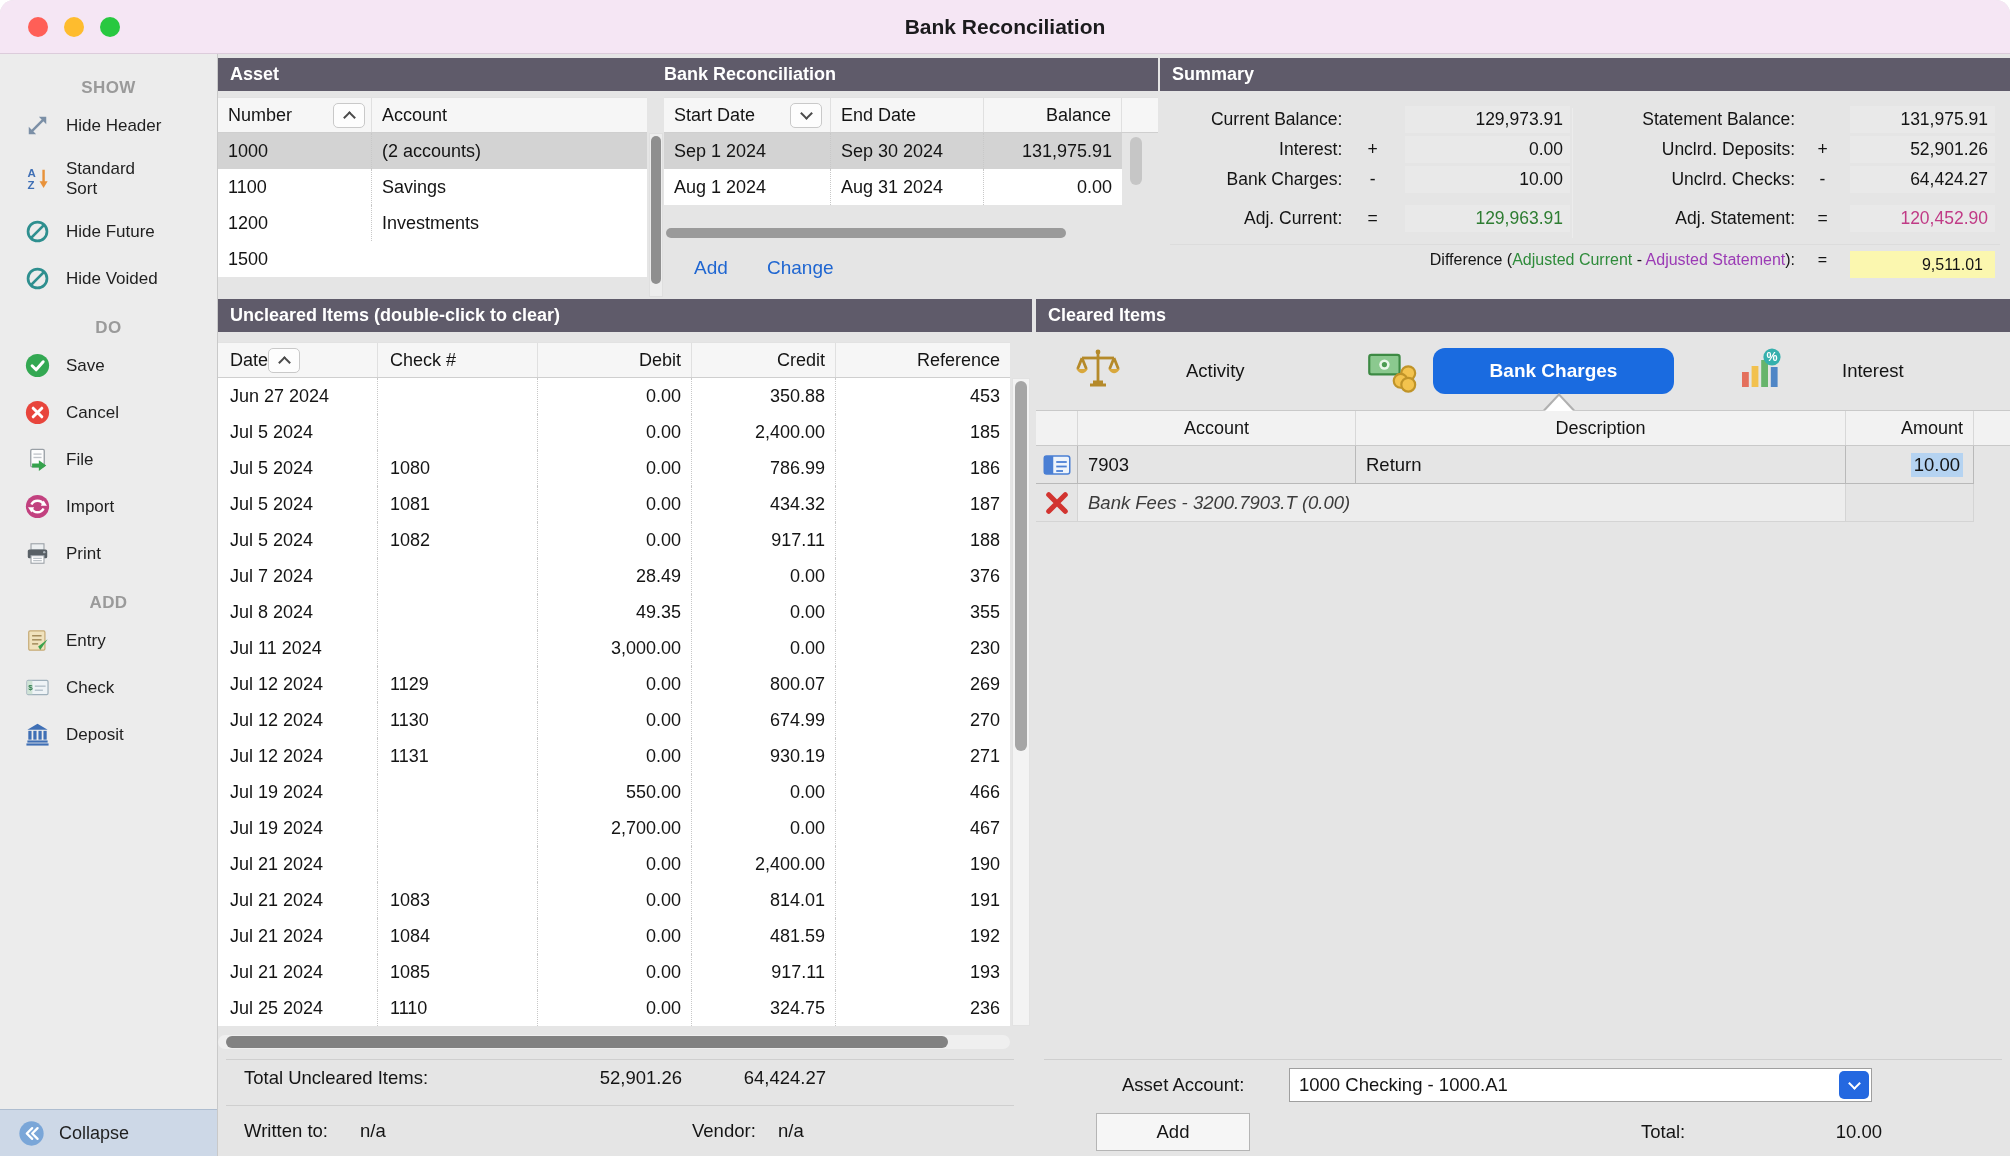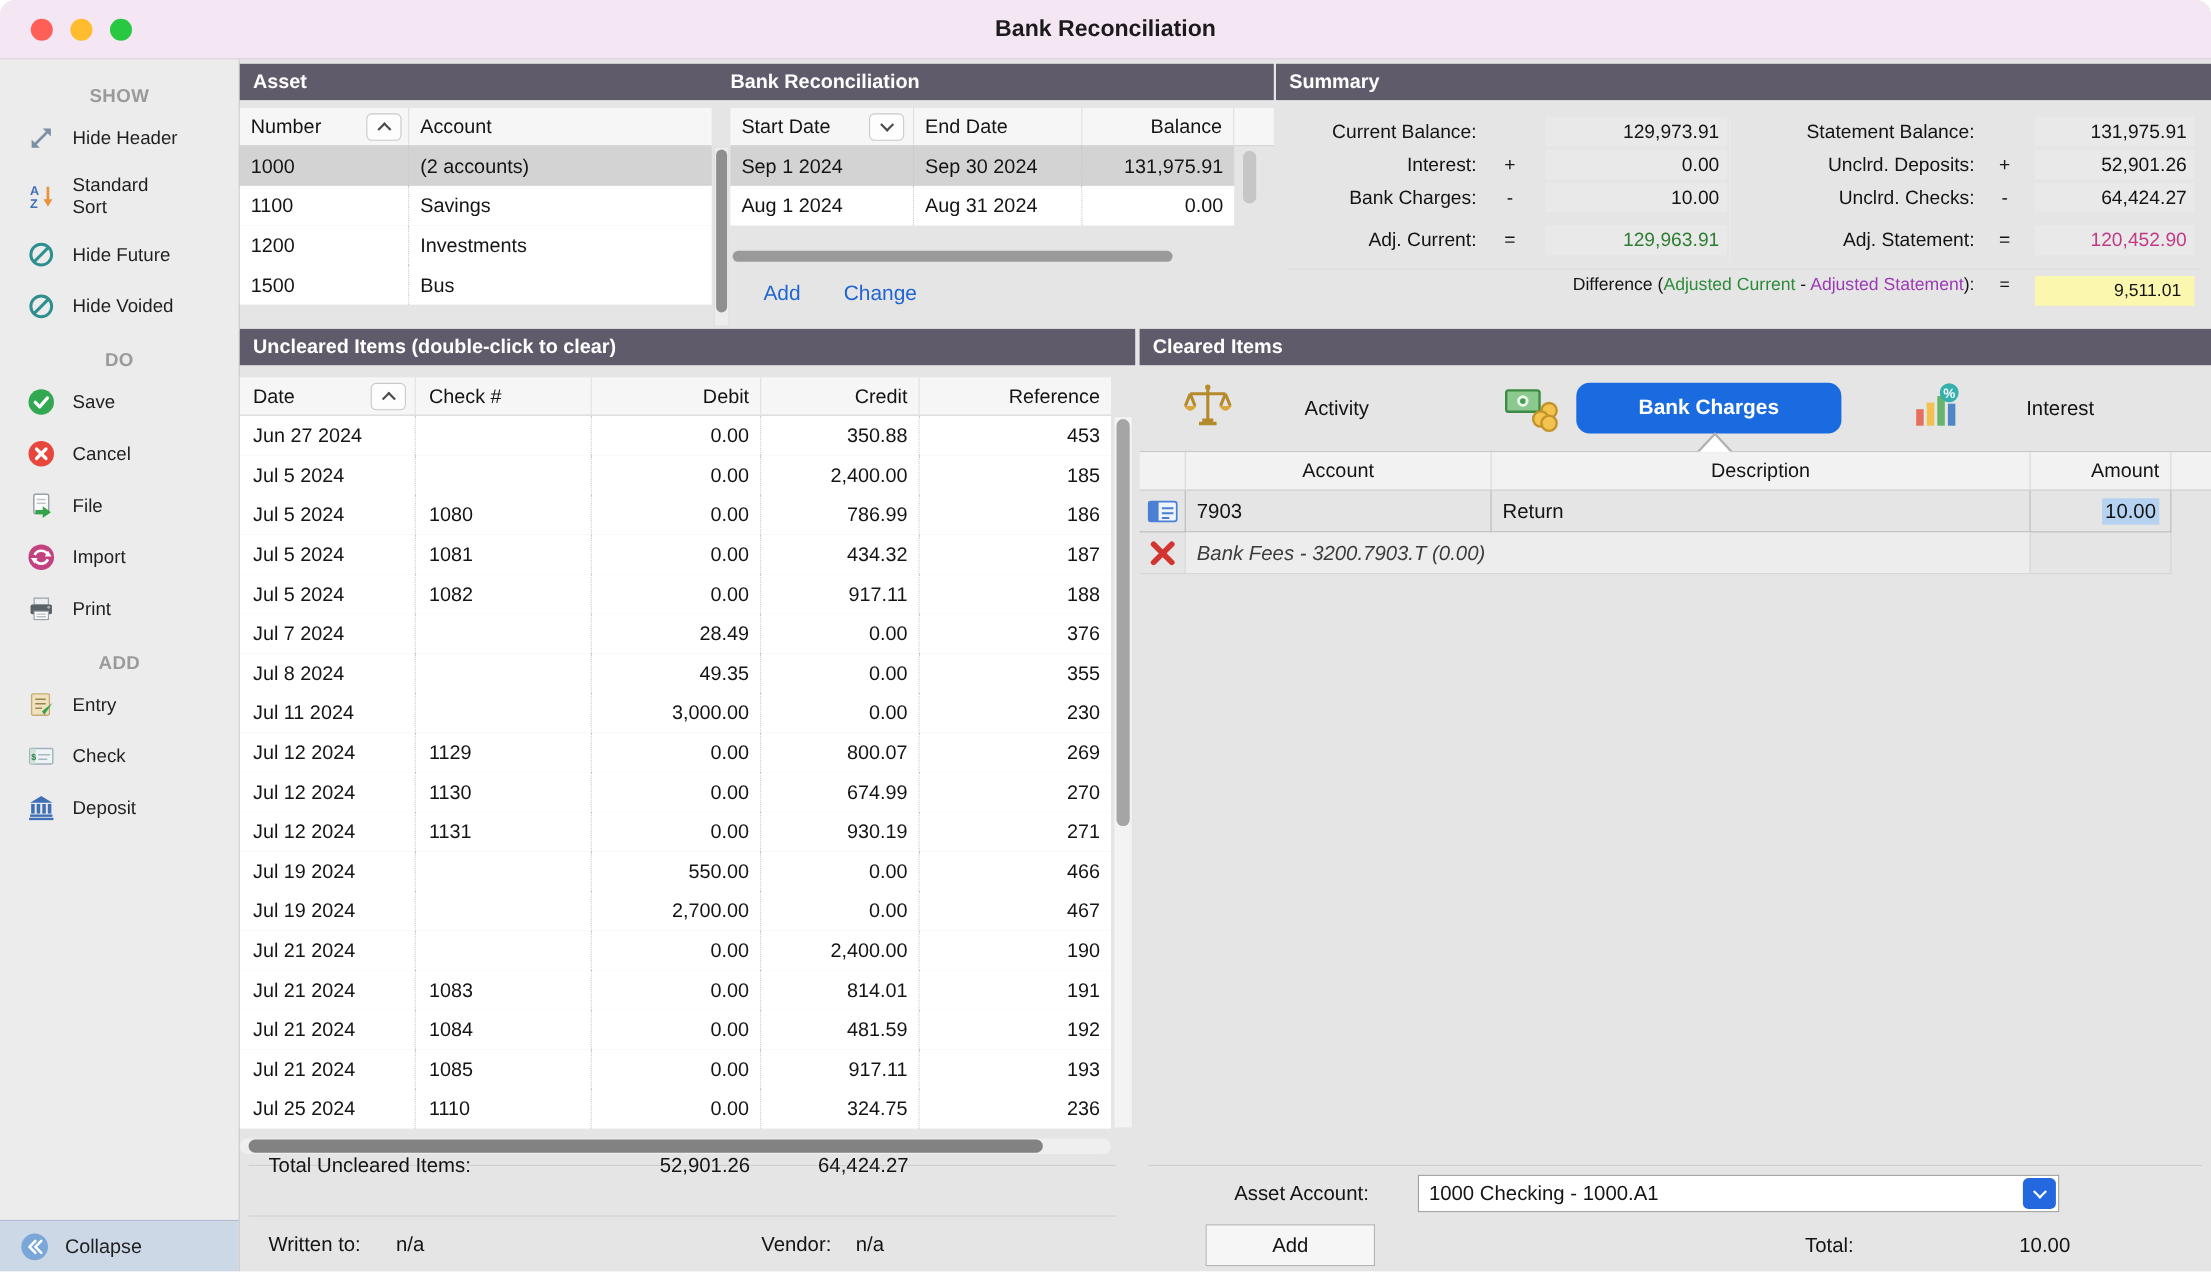--- a/index.html
+++ b/index.html
@@ -86,21 +86,21 @@
 
   
   .uncleared{position:absolute;left:218px;top:299px;width:814px;bottom:0}
   .utable{position:absolute;top:43px;left:0;width:792px}
   .ut-c1{width:160px}.ut-c2{width:160px}.ut-c3{width:154px}.ut-c4{width:144px}.ut-c5{width:174px}
   .u-vscroll{position:absolute;left:794px;top:79px;width:18px;height:648px;background:#f3f3f3;border:1px solid #e2e2e2}
   .u-vscroll .vthumb{width:12px;margin:2px auto 0;height:370px;background:#a5a5a5;border-radius:6px}
   .u-hscroll{position:absolute;top:736px;left:0;width:792px;height:14px;background:#efefef;border-radius:7px}
   .u-hscroll .hthumb{width:722px;height:12px;margin:1px 0 0 8px;background:#828282;border-radius:6px}
   .u-sep1{position:absolute;top:760px;left:8px;width:788px;border-top:1px solid #cfcfcf}
-  .u-totals{position:absolute;top:744px;left:0;width:792px;height:32px;display:flex;align-items:center;font-size:18.5px}
+  .u-totals{position:absolute;top:768px;left:0;width:792px;height:32px;display:flex;font-size:18.5px}
   .u-totals .tl{width:320px;padding-left:26px}
   .u-totals .td{width:154px;text-align:right;padding-right:10px}
   .u-totals .tc{width:144px;text-align:right;padding-right:10px}
   .u-sep2{position:absolute;top:806px;left:8px;width:788px;border-top:1px solid #cfcfcf}
   .u-meta{position:absolute;top:816px;left:0;width:792px;height:32px;font-size:18.5px}
   .u-meta span{position:absolute;line-height:32px}
   .wt-label{left:26px}.wt-val{left:142px}
   .vd-label{left:474px}.vd-val{left:560px}
 
   
@@ -331,21 +331,20 @@
           <div class="trow">
             <div class="cell at-c1 pl10">1100</div>
             <div class="cell at-c2 pl10">Savings</div>
           </div>
           <div class="trow">
             <div class="cell at-c1 pl10">1200</div>
             <div class="cell at-c2 pl10">Investments</div>
           </div>
           <div class="trow">
             <div class="cell at-c1 pl10">1500</div>
-            <div class="cell at-c2 pl10">Bus</div>
           </div>
         </div>
     </div>
     <div class="asset-vscroll">
         <div class="vthumb"></div>
       </div>
 
     <div class="recon">
       <div class="thead">
         <div class="cell rt-c1 pl10" style="justify-content:space-between;padding-right:8px">
@@ -442,21 +441,21 @@
       <span class="ybox">9,511.01</span>
     </div>
   </section>
 
   <section class="uncleared">
     <div class="phead">
       <span class="t1">Uncleared Items (double-click to clear)</span>
     </div>
     <div class="utable">
       <div class="thead">
-        <div class="cell ut-c1 pl12" style="justify-content:space-between;padding-right:8px">
+        <div class="cell ut-c1 pl12" style="padding-right:8px">
           <span>Date</span>
           <span class="sortbox">
               <span class="chev up"></span>
             </span>
         </div>
         <div class="cell ut-c2 pl12">
             <span>Check #</span>
           </div>
         <div class="cell ut-c3 num">
             <span>Debit</span>

